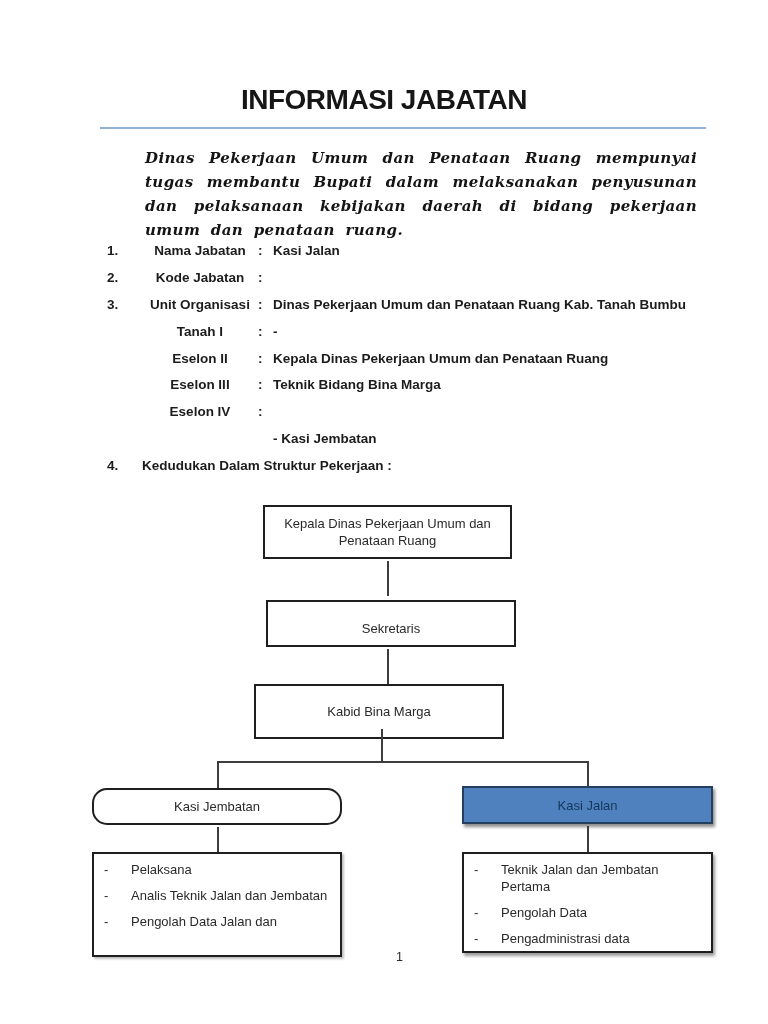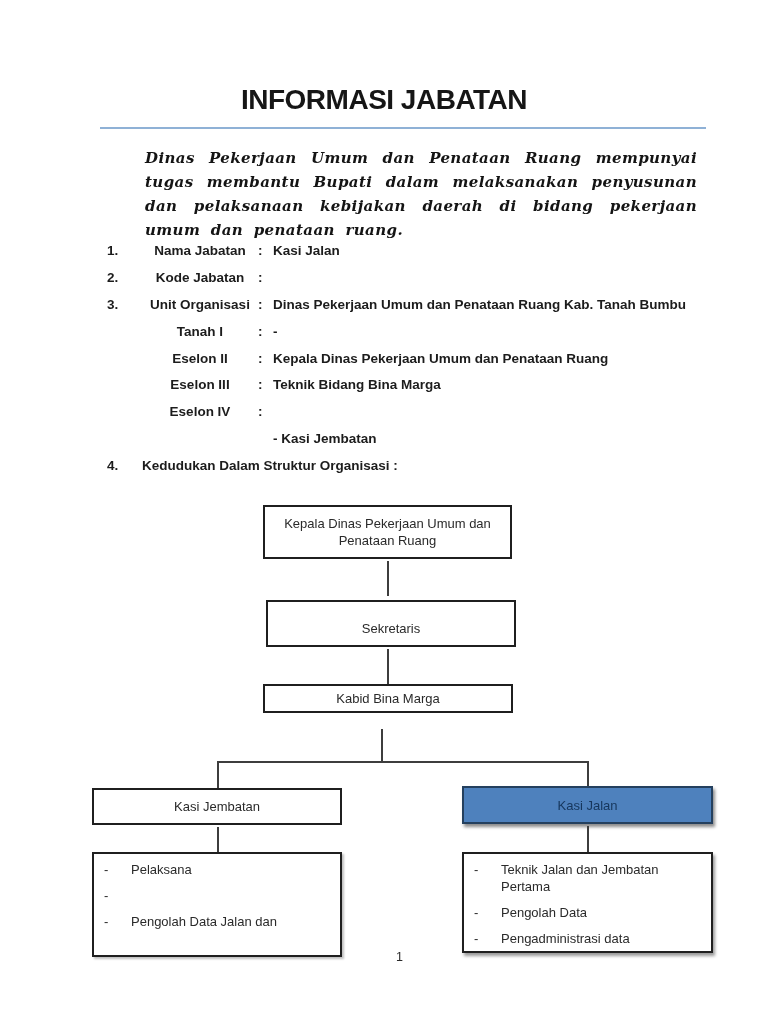--- a/index.html
+++ b/index.html
@@ -76,22 +76,22 @@
     display:flex;
     align-items:center;
     justify-content:center;
     text-align:center;
     font-size:13px;
     line-height:17px;
     color:#2a2a2a;
   }
   .bx-root{left:263px;top:10px;width:249px;height:54px;}
   .bx-sek{left:266px;top:105px;width:250px;height:47px;align-items:flex-start;padding-top:18px;}
-  .bx-kabid{left:263px;top:189px;width:250px;height:29px;}
-  .bx-jembatan{left:92px;top:293px;width:250px;height:37px;}
+  .bx-kabid{left:254px;top:189px;width:250px;height:55px;}
+  .bx-jembatan{left:92px;top:293px;width:250px;height:37px;border-radius:15px;}
   .bx-jalan{
     left:462px;top:291px;width:251px;height:38px;
     background:#4e81bd;
     border:2px solid #24405e;
     color:#16365c;
     box-shadow:2px 3px 3px rgba(0,0,0,0.45);
   }
   .cline{position:absolute;background:#3d3d3d;}
   .v1{left:387px;top:66px;width:2px;height:35px;}
   .v2{left:387px;top:154px;width:2px;height:35px;}
@@ -177,21 +177,21 @@
       <span class="sep">:</span>
     </div>
     <div class="jrow">
       <span class="no"></span>
       <span class="lbl"></span>
       <span class="sep"></span>
       <span class="val">- Kasi Jembatan</span>
     </div>
     <div class="jrow">
       <span class="no">4.</span>
-      <span class="lbl">Kedudukan Dalam Struktur Organisasi :</span>
+      <span class="lbl">Kedudukan Dalam Struktur Pekerjaan :</span>
       <span class="sep"></span>
       <span class="val"></span>
     </div>
   </div>
 
   <div class="chart">
 
     <div class="cbox bx-root">Kepala Dinas Pekerjaan Umum dan Penataan Ruang</div>
     <div class="cline v1"></div>
 
@@ -210,20 +210,21 @@
     <div class="cline vl2"></div>
     <div class="cline vr2"></div>
 
     <div class="member-box ls-left">
       <div class="mrow">
         <span class="dash">-</span>
         <span class="mtxt">Pelaksana</span>
       </div>
       <div class="mrow">
         <span class="dash">-</span>
+        <span class="mtxt">Analis Teknik Jalan dan Jembatan</span>
       </div>
       <div class="mrow">
         <span class="dash">-</span>
         <span class="mtxt">Pengolah Data Jalan dan</span>
       </div>
     </div>
 
     <div class="member-box ls-right">
       <div class="mrow">
         <span class="dash">-</span>

